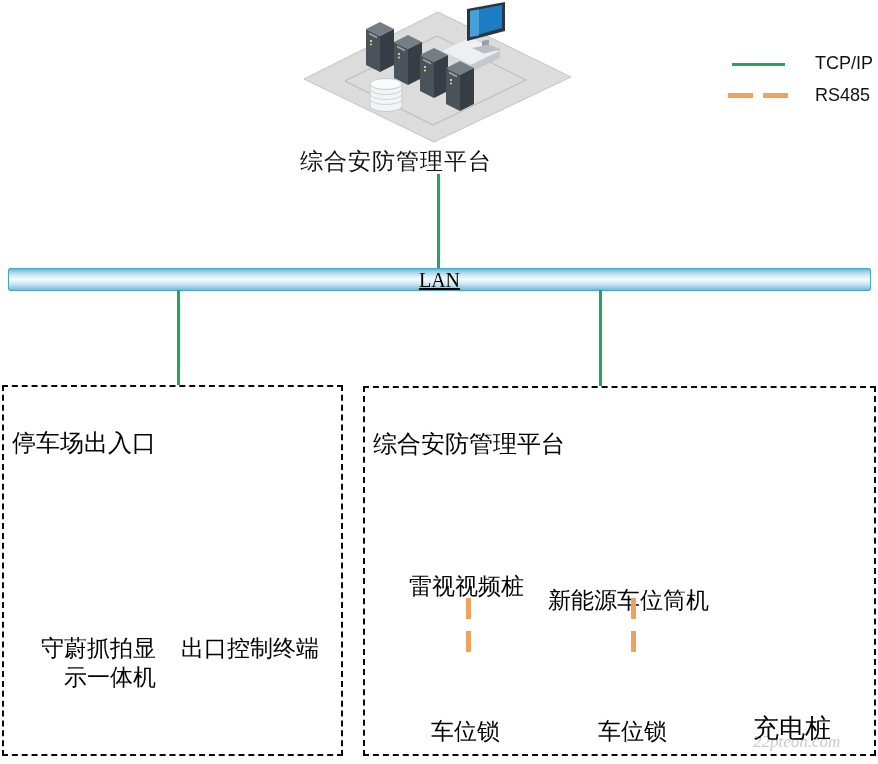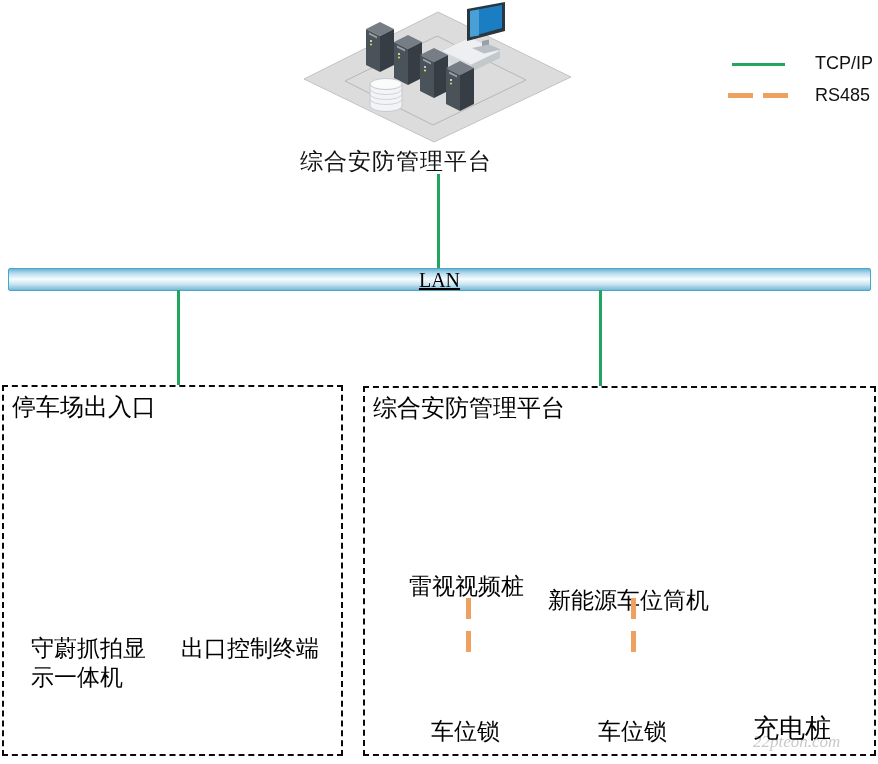--- a/index.html
+++ b/index.html
@@ -50,29 +50,29 @@
     font-size:20px; color:#000; line-height:1;
   }
 
   
   .dashed-box { border:2px dashed #0a0a0a; background:transparent; }
   .left-box  { left:2px;   top:385px; width:337px; height:367px; }
   .right-box { left:363px; top:386px; width:509px; height:366px; }
 
   .box-title {
     font-family:"Liberation Serif","DejaVu Serif",serif;
-    font-size:24px; color:#000; padding:4px 0 0 8px; white-space:nowrap;
+    font-size:24px; color:#000; padding:4px 0 0 8px; white-space:nowrap;margin-top:36px;
   }
 
   .device-label {
     position:absolute; font-weight:normal; font-size:23px; color:#000;
     white-space:nowrap; line-height:1.28;
   }
   
-  .lb-dev1 { left:27px; top:247px; width:152px; text-align:left; }
+  .lb-dev1 { left:0; top:247px; width:152px; text-align:right; }
   .lb-dev1 span { display:block; }
   .lb-dev2 { left:177px; top:247px; }
 
   
   .rb-mid1 { left:44px;  top:184px; }
   .rb-mid2 { left:183px; top:172px;margin-top:26px; }
   .rb-conn1 { left:101px; top:210px; height:54px; }
   .rb-conn2 { left:266px; top:210px; height:54px; }
   .rb-bot1 { left:66px;  top:329px; }
   .rb-bot2 { left:233px; top:329px; }

